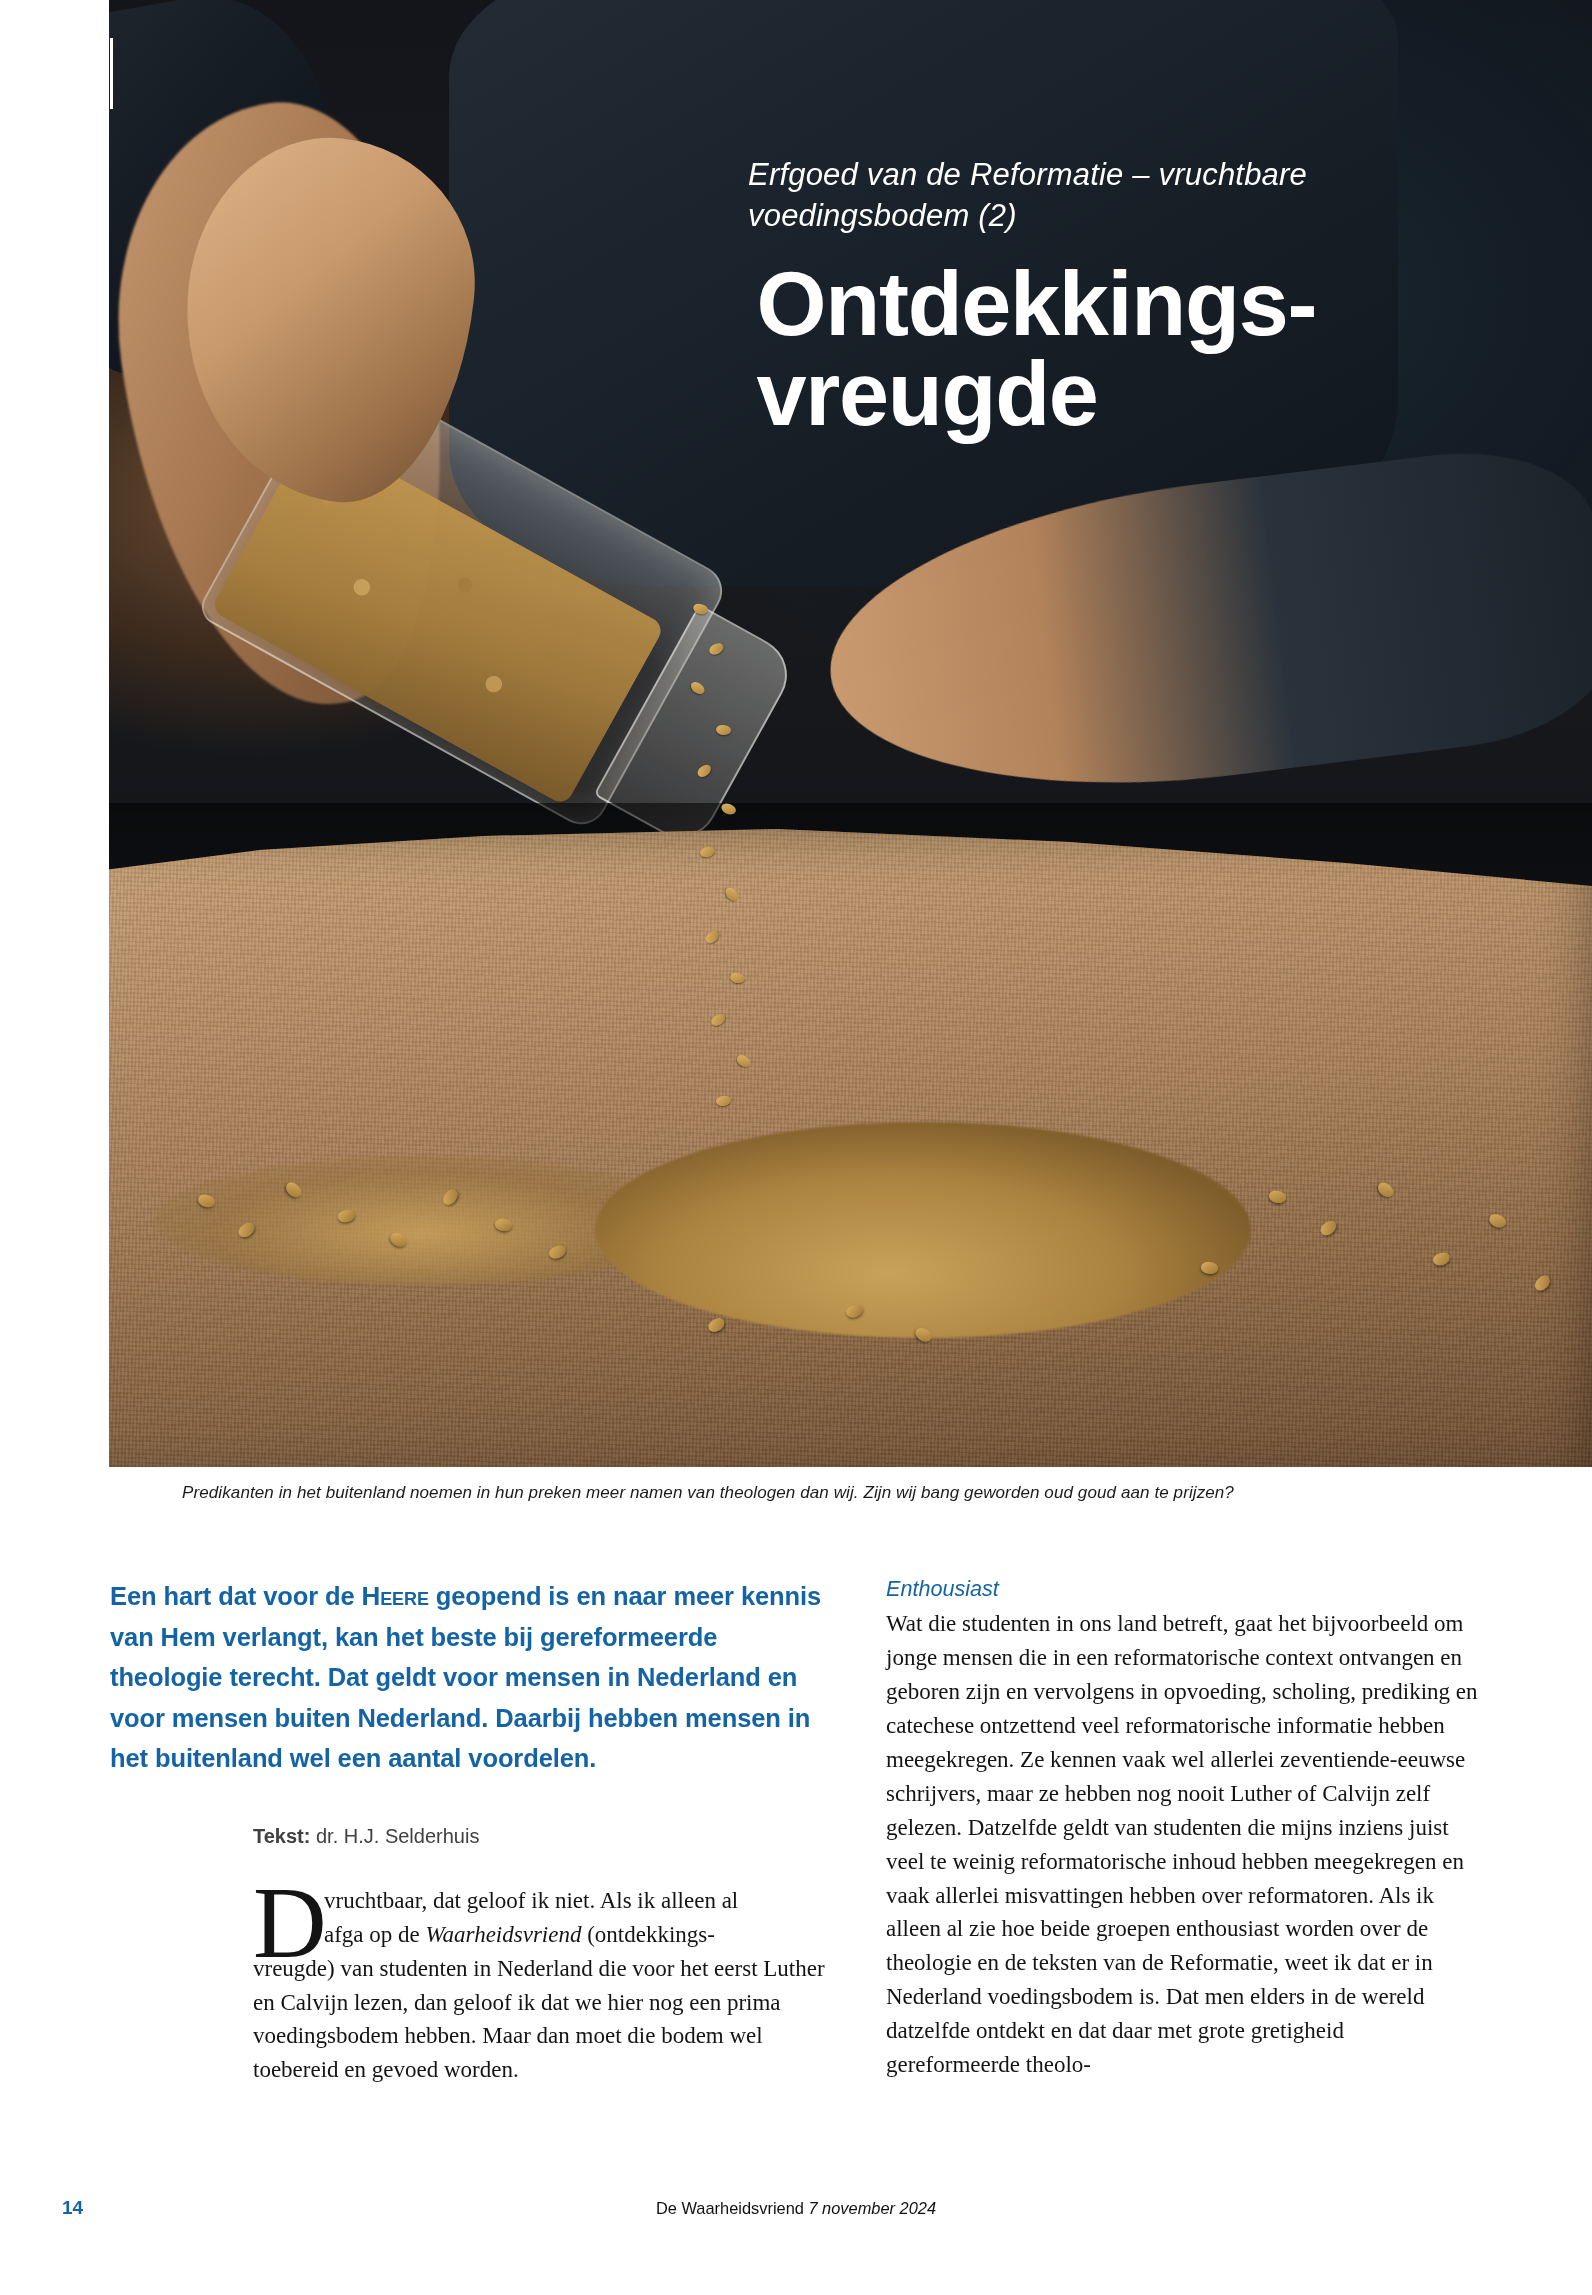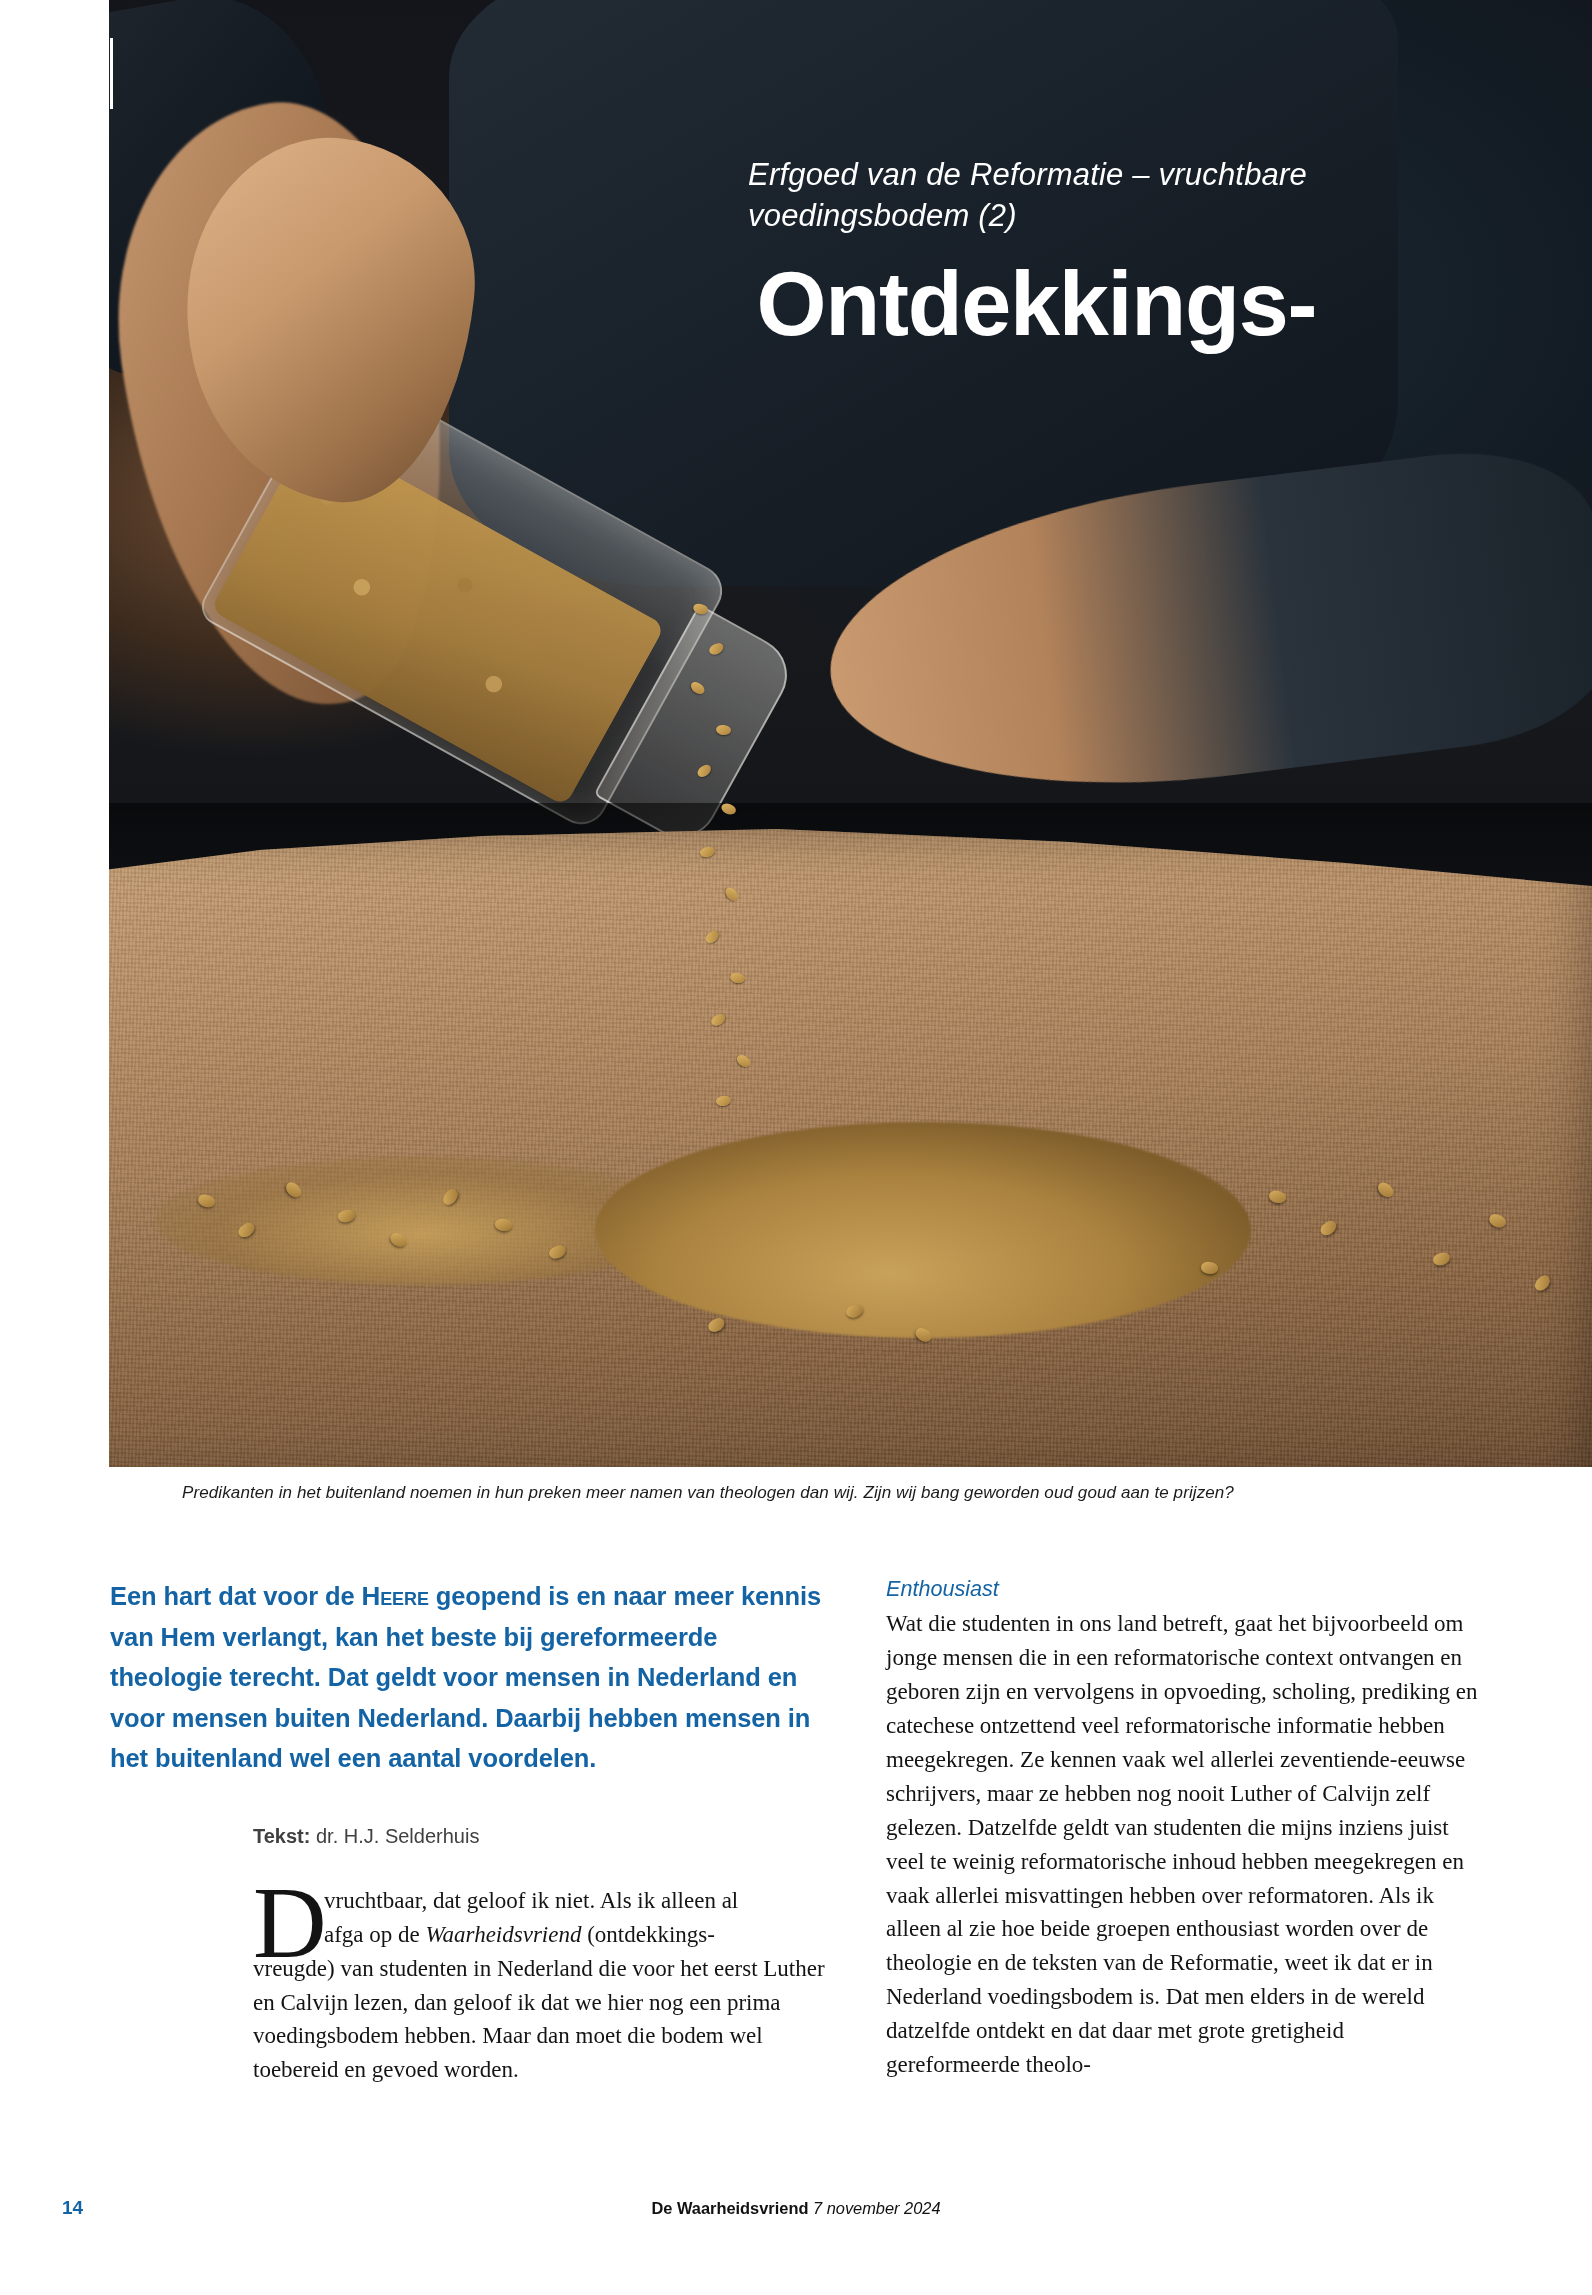--- a/index.html
+++ b/index.html
@@ -342,21 +342,21 @@
   .footer-center {
     position: absolute;
     left: 0;
     top: 2199px;
     width: 1592px;
     text-align: center;
     font-family: "Liberation Sans", sans-serif;
     font-size: 16.4px;
     color: #111111;
   }
-  .footer-center b { font-weight: 700; margin-top: 6px; }
+  .footer-center b { font-weight: 400; margin-top: 6px; }
   .footer-center i { font-style: italic; }
 </style>
 </head>
 <body>
 
 <div class="hero">
   <div class="hero-bg"></div>
   <div class="torso"></div>
   <div class="sleeve-left"></div>
   <div class="arm-left"></div>
@@ -416,20 +416,21 @@
 
   <div class="hero-leftband"></div>
 
   <div class="quote-mark">”</div>
   <div class="quote-rule"></div>
 
   <div class="headline-block">
     <p class="kicker">Erfgoed van de Reformatie – vruchtbare voedingsbodem (2)</p>
     <h1 class="headline">
       <span>Ontdekkings-</span>
+      <span class="l2">vreugde</span>
     </h1>
   </div>
 </div>
 
 <div class="caption">Predikanten in het buitenland noemen in hun preken meer namen van theologen dan wij. Zijn wij bang geworden oud goud aan te prijzen?</div>
 
 <div class="col-left">
   <p class="intro"><span>Een hart dat voor de </span><span class="sc">Heere</span><span> geopend is en naar meer kennis van Hem verlangt, kan het beste bij gereformeerde theologie terecht. Dat geldt voor mensen in Nederland en voor mensen buiten Nederland. Daarbij hebben mensen in het buitenland wel een aantal voordelen.</span></p>
 
   <div class="byline">

